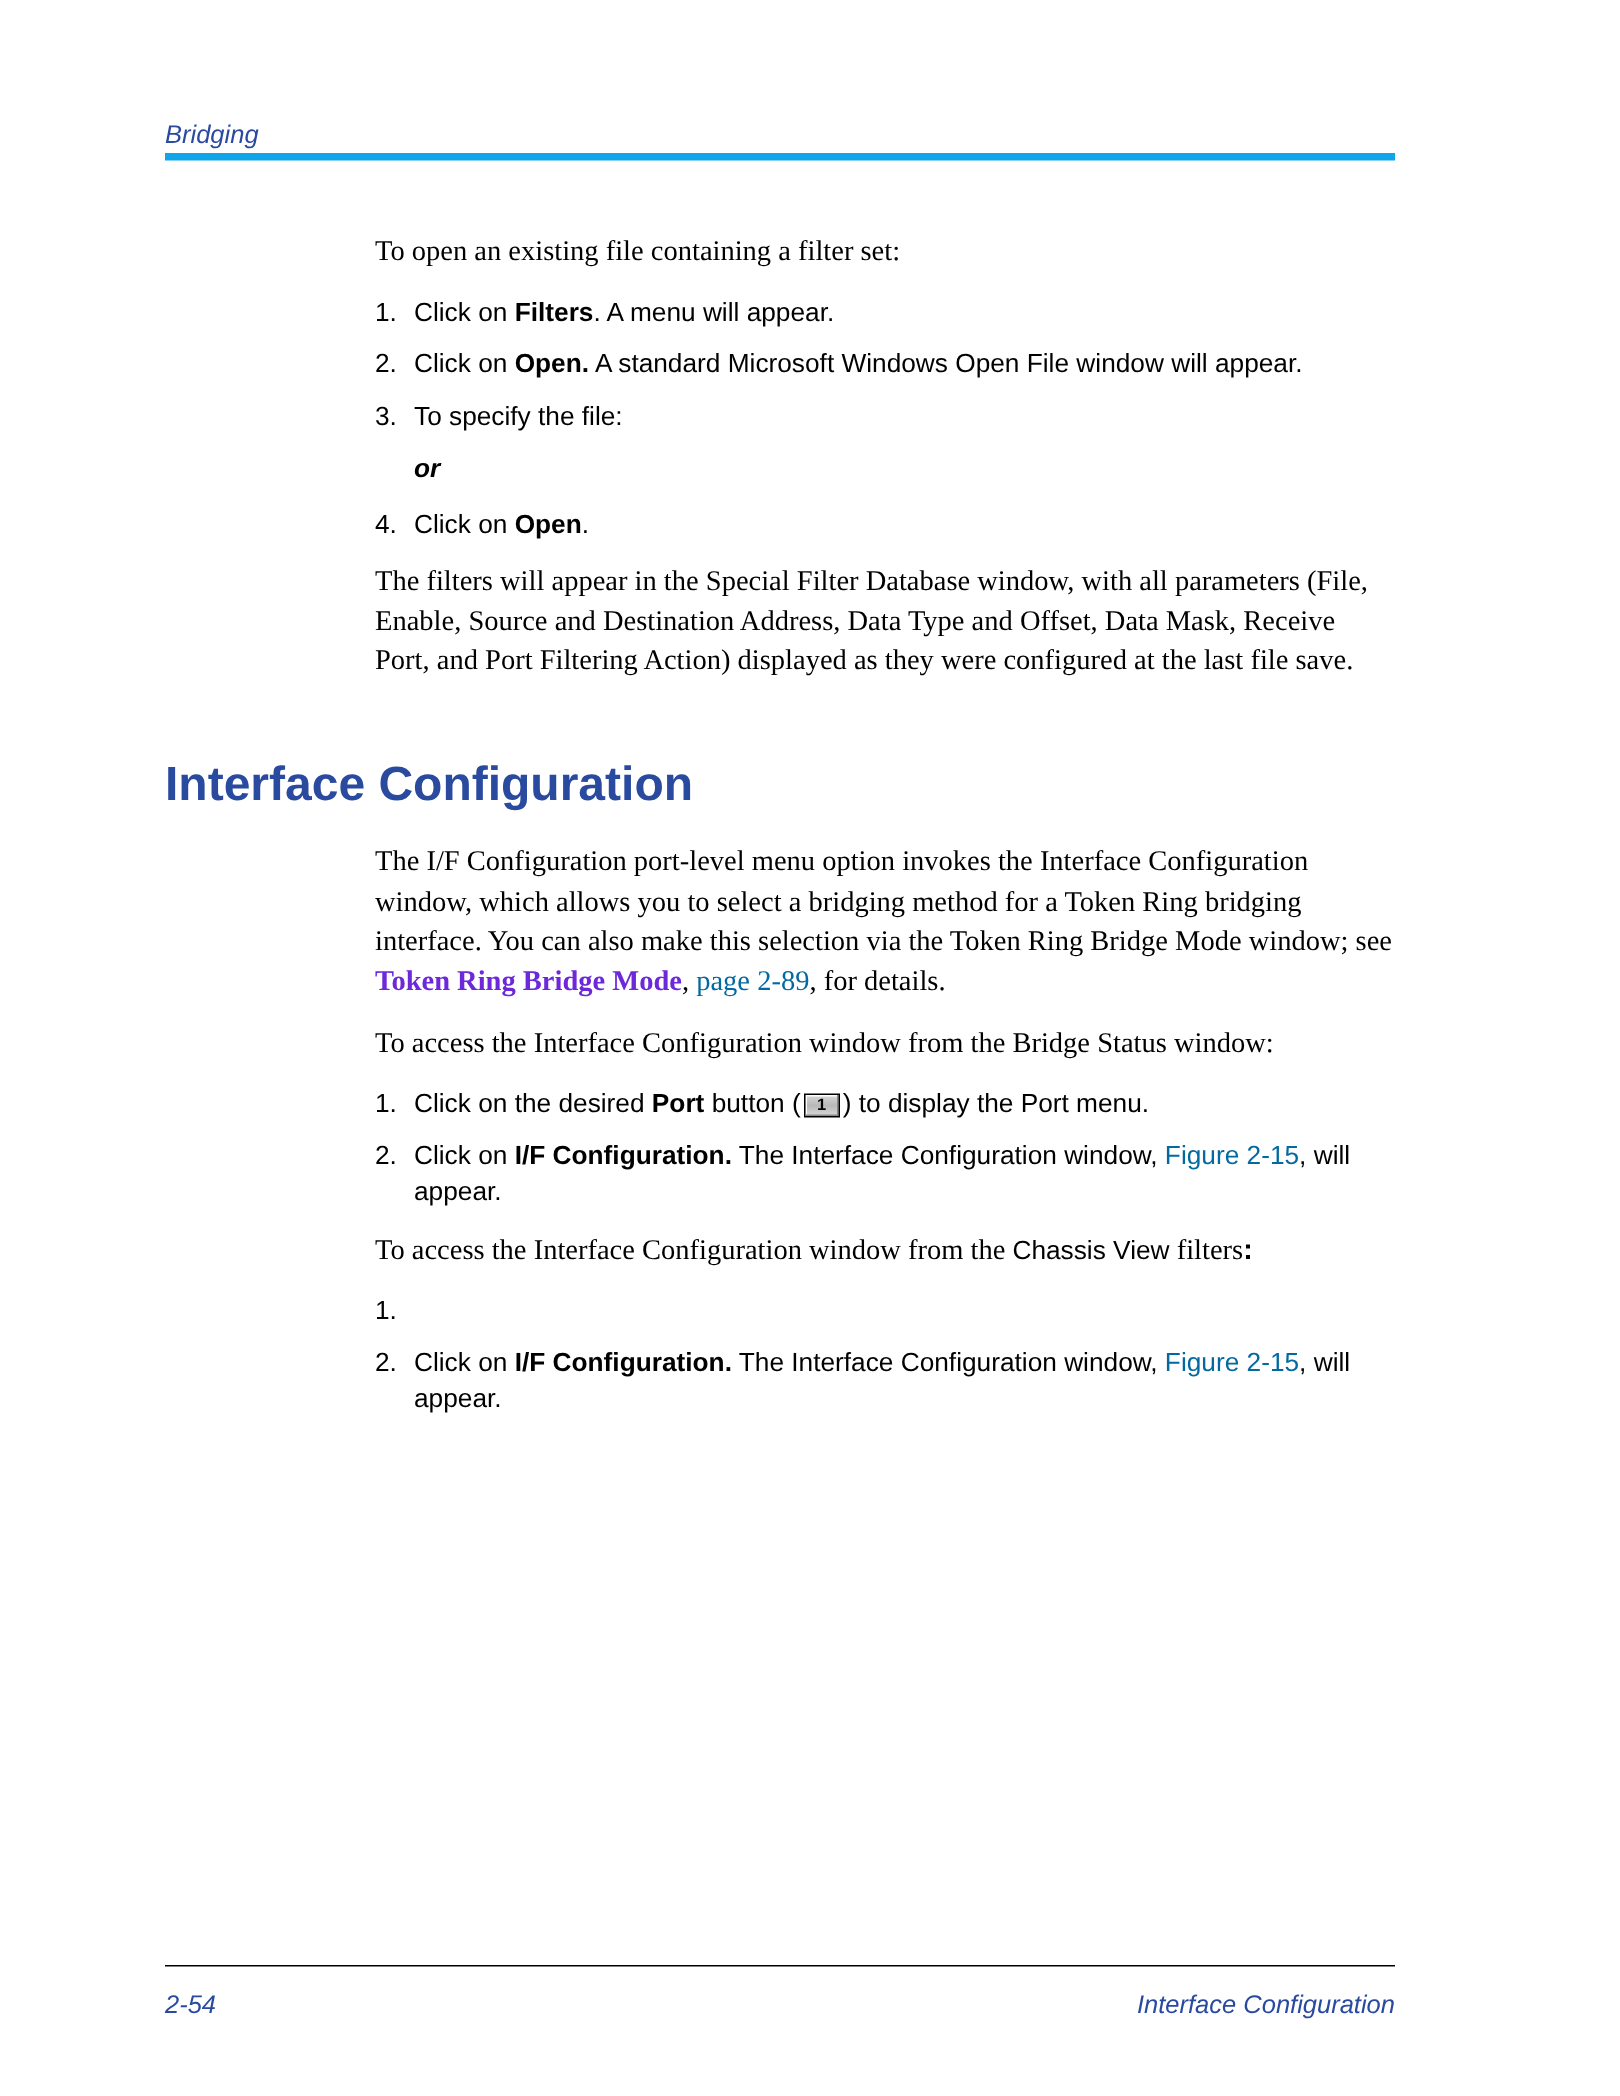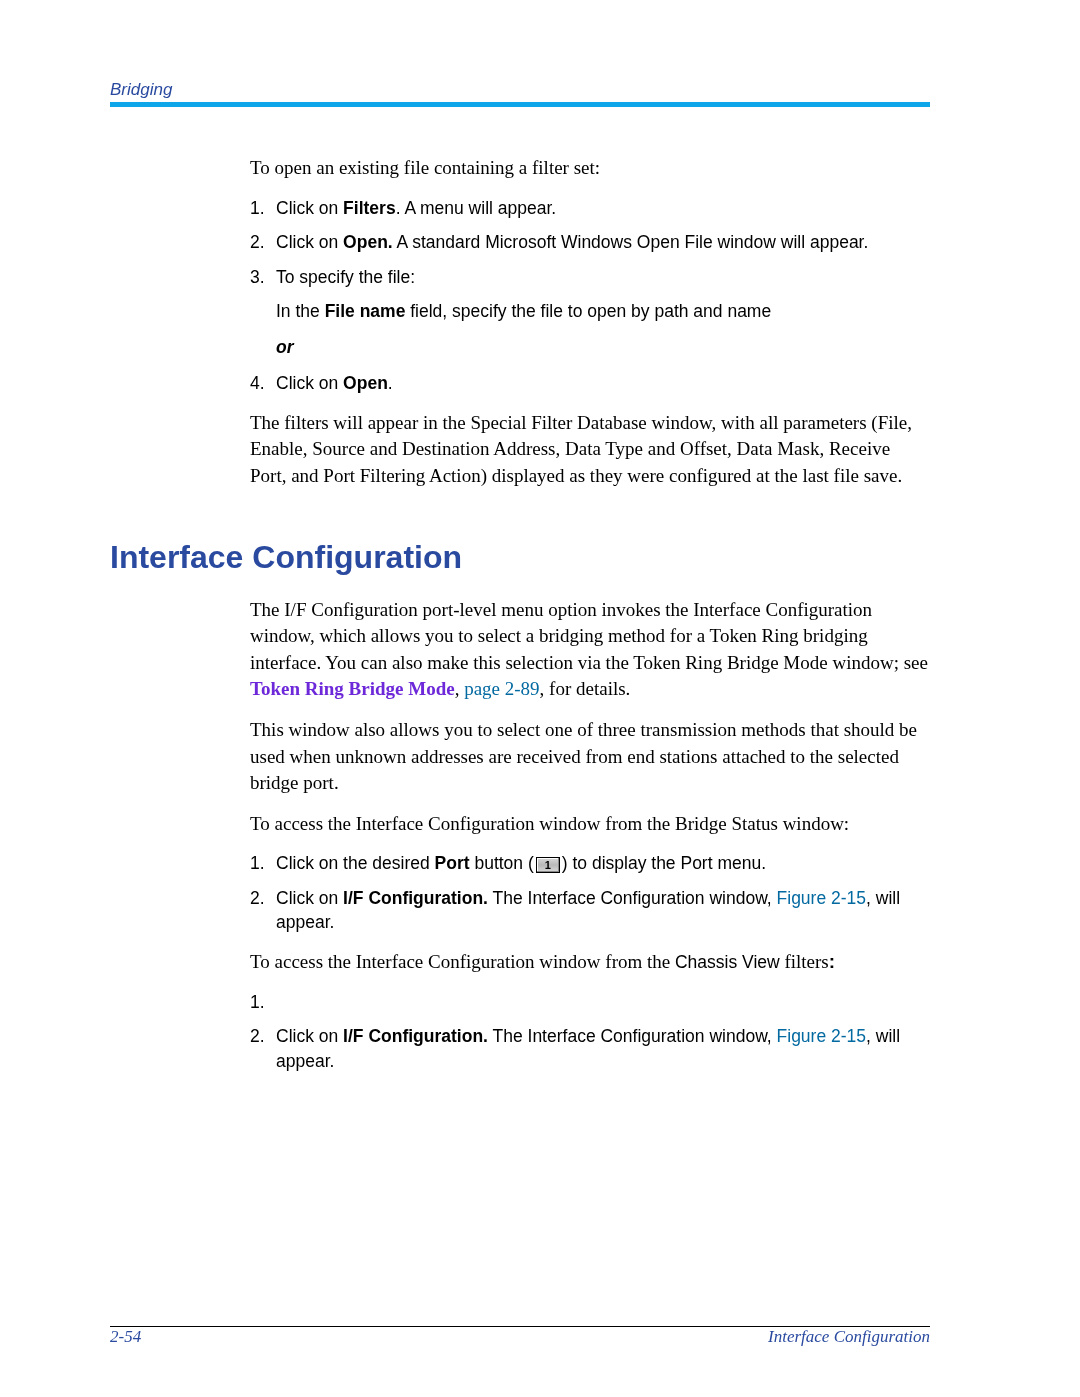--- a/index.html
+++ b/index.html
@@ -81,25 +81,25 @@
   }
   .link-green { color: #6d28d9; font-weight: bold; }
   .link-plain-green { color: #0369a1; font-weight: normal; }
   .bold { font-weight: bold; }
   .footer {
     position: absolute;
     left: 110px;
     right: 150px;
     bottom: 50px;
     border-top: 1px solid #000;
-    padding-top: 0;
+    padding-top: 16px;
     display: flex;
     justify-content: space-between;
     font-style: italic;
-    font-family: Liberation Serif, serif;
+    font-family: Liberation Sans, sans-serif;
     font-size: 17px;
     color: #2a4aa0;
   }
   .port-icon {
     display: inline-block;
     width: 22px;
     height: 14px;
     border: 1px solid #000;
     background: linear-gradient(to bottom, #d8d8d8 0%, #b8b8b8 50%, #d8d8d8 100%);
     font-size: 11px;
@@ -134,43 +134,39 @@
       <li>
           <span class="num">2.</span>
           <span><span>Click on </span><span class="bold">Open.</span><span> A standard Microsoft Windows Open File window will appear.</span></span>
         </li>
       <li>
           <span class="num">3.</span>
           <span>To specify the file:</span>
         </li>
     </ol>
 
-    <p class="sub">
-      <span>In the </span><span class="bold">File name</span><span> field, specify the file to open by path and name</span>
-    </p>
 
     <p class="or">or</p>
 
 
     <ol class="list">
       <li>
           <span class="num">4.</span>
           <span><span>Click on </span><span class="bold">Open</span><span>.</span></span>
         </li>
     </ol>
 
     <p class="serif">The filters will appear in the Special Filter Database window, with all parameters (File, Enable, Source and Destination Address, Data Type and Offset, Data Mask, Receive Port, and Port Filtering Action) displayed as they were configured at the last file save.</p>
 
     <h1 class="section">Interface Configuration</h1>
 
     <p class="serif">
       <span>The I/F Configuration port-level menu option invokes the Interface Configuration window, which allows you to select a bridging method for a Token Ring bridging interface. You can also make this selection via the Token Ring Bridge Mode window; see </span><span class="link-green">Token Ring Bridge Mode</span><span>, </span><span class="link-plain-green">page 2-89</span><span>, for details.</span>
     </p>
 
-    <p class="serif">This window also allows you to select one of three transmission methods that should be used when unknown addresses are received from end stations attached to the selected bridge port.</p>
 
     <p class="serif">To access the Interface Configuration window from the Bridge Status window:</p>
 
     <ol class="list">
       <li>
           <span class="num">1.</span>
           <span><span>Click on the desired </span><span class="bold">Port</span><span> button (</span><span class="port-icon">1</span><span>) to display the Port menu.</span></span>
         </li>
       <li>
           <span class="num">2.</span>

